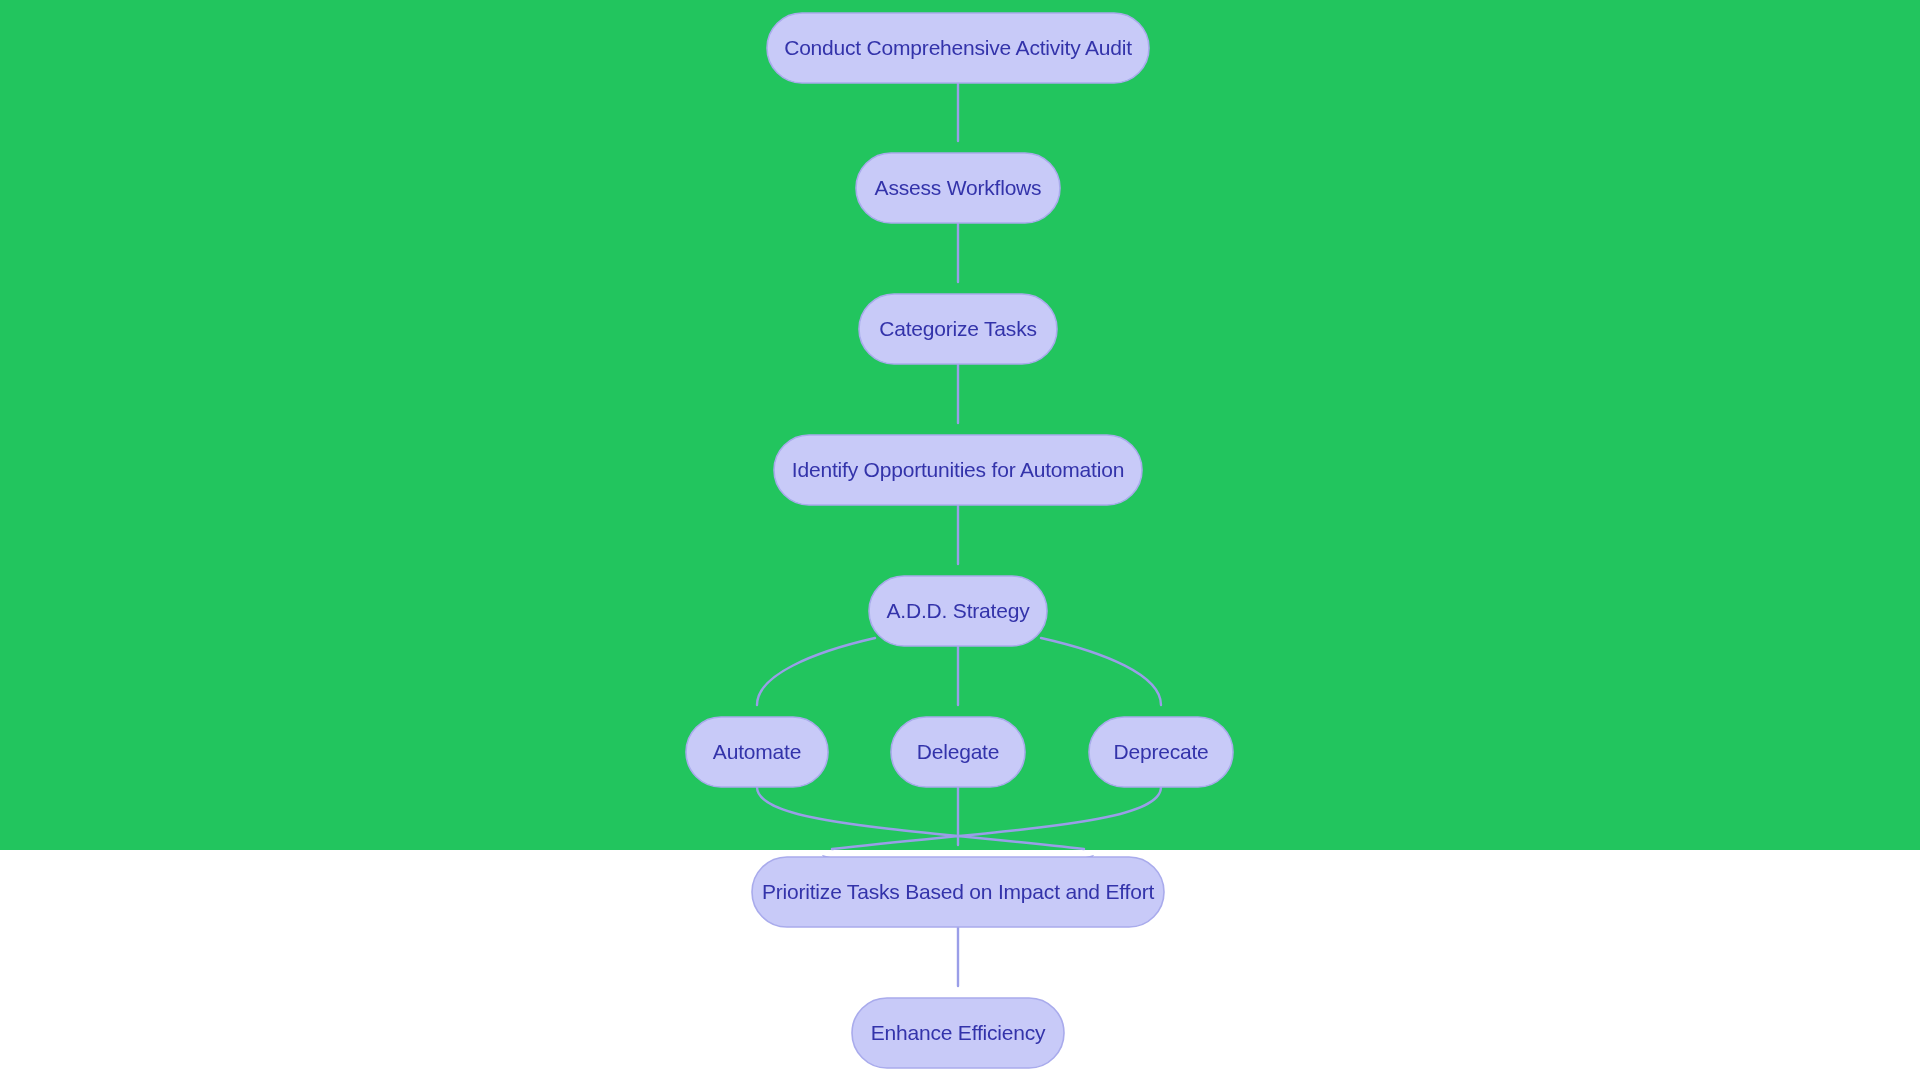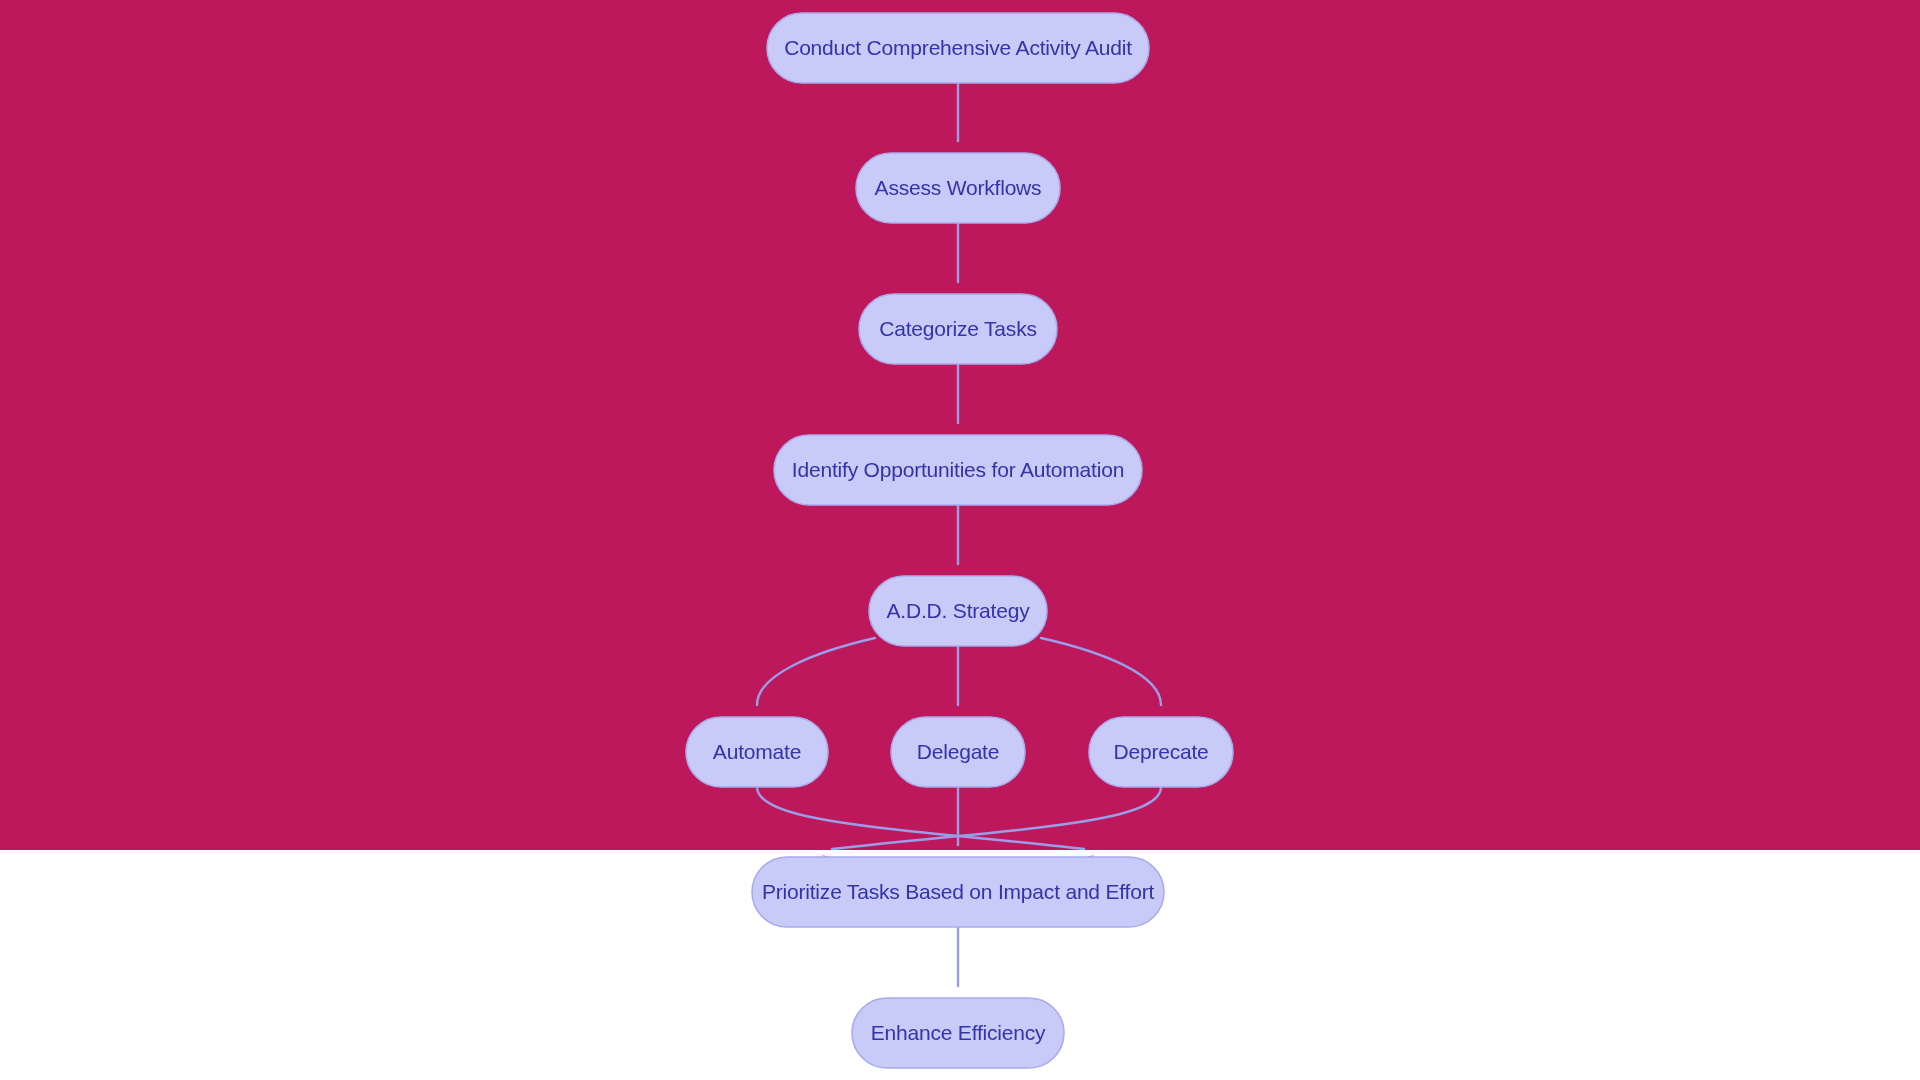--- a/index.html
+++ b/index.html
@@ -10,21 +10,21 @@
   body {
     width: 1920px;
     height: 1080px;
     overflow: hidden;
     font-family: "Liberation Sans", sans-serif;
   }
   #flowchart-root {
     position: relative;
     width: 1920px;
     height: 850px;
-    background: #be185d;
+    background: #22c55e;
   }
   svg.flow-canvas {
     display: block;
     width: 1920px;
     height: 1080px;
   }
   .node-shape {
     fill: #c8caf8;
     stroke: #a9abec;
     stroke-width: 1.6;

